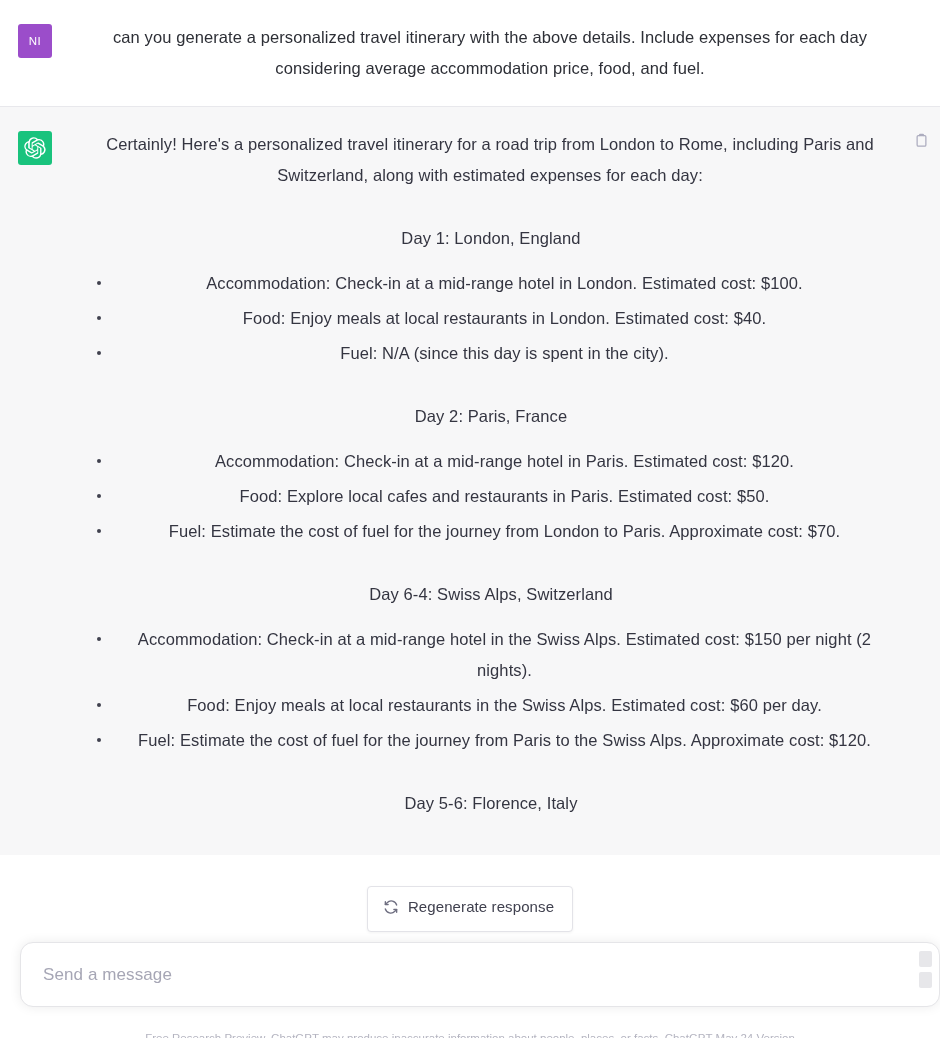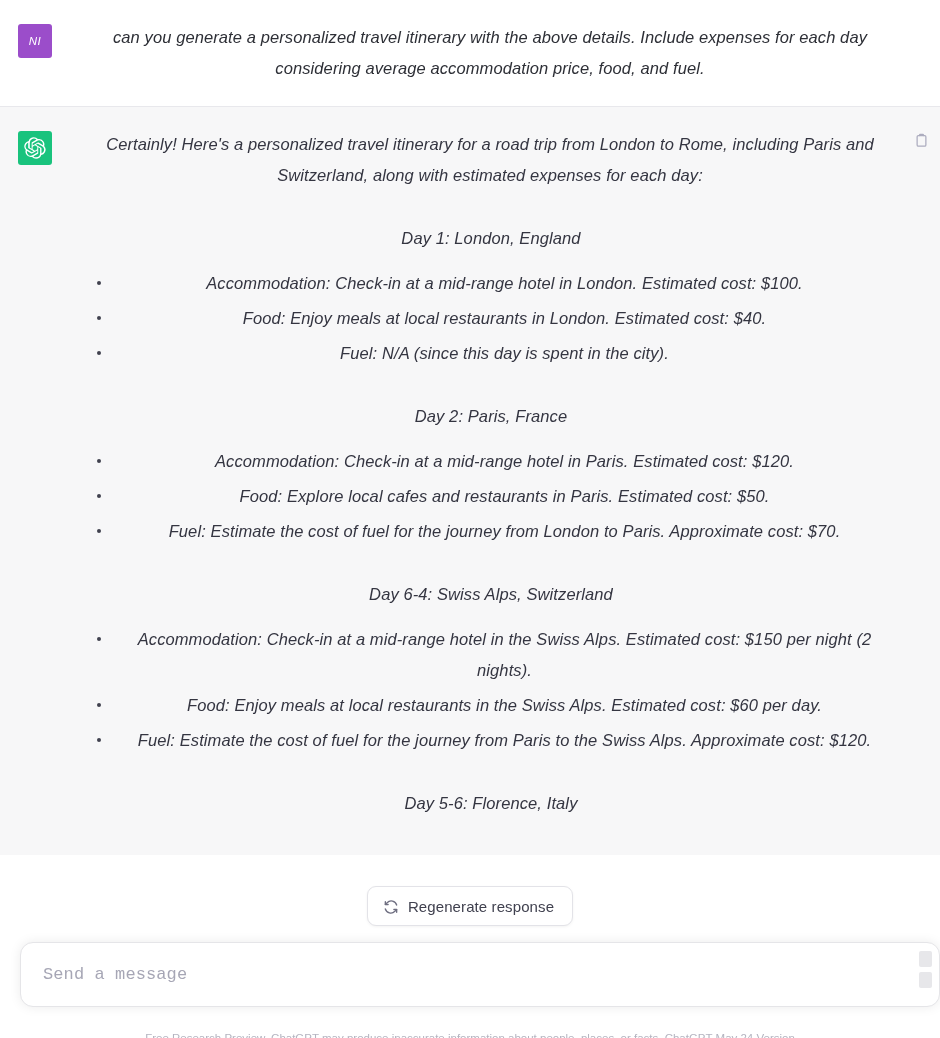--- a/index.html
+++ b/index.html
@@ -15,21 +15,20 @@
     background: #ffffff;
     color: #353740;
     position: relative;
   }
 
   
   .conversation {
     position: absolute;
     inset: 0;
     overflow: hidden;
-    font-style: italic;
   }
 
   .msg {
     display: flex;
     width: 940px;
     padding: 22px 20px 22px 16px;
     position: relative;
   }
 
   .msg-user {
@@ -135,22 +134,22 @@
     pointer-events: none;
   }
 
   .regen-btn {
     pointer-events: auto;
     display: inline-flex;
     align-items: center;
     gap: 9px;
     background: #ffffff;
     border: 1px solid #e3e3e8;
-    border-radius: 9px;
-    padding: 11px 18px 10px 15px;
+    border-radius: 4px;
+    padding: 11px 18px 16px 15px;
     font-size: 15px;
     color: #40414f;
     box-shadow: 0 1px 3px rgba(0,0,0,0.05);
     letter-spacing: 0.1px;
   }
 
   .regen-btn svg { display: block; color: #6e6e80; }
 
   
   .composer-zone {
@@ -174,21 +173,21 @@
     box-shadow: 0 0 12px rgba(0,0,0,0.08);
     display: flex;
     align-items: center;
     padding: 0 58px 0 22px;
   }
 
   .composer-input {
     border: 0;
     outline: 0;
     width: 100%;
-    font-family: Liberation Mono, monospace;
+    font-family: Liberation Sans, sans-serif;
     font-size: 17px;
     color: #a21caf;
     background: transparent;
     letter-spacing: 0.1px;
   }
 
   .composer-input::placeholder { color: #a6a6b5; }
 
   .send-btn {
     position: absolute;

